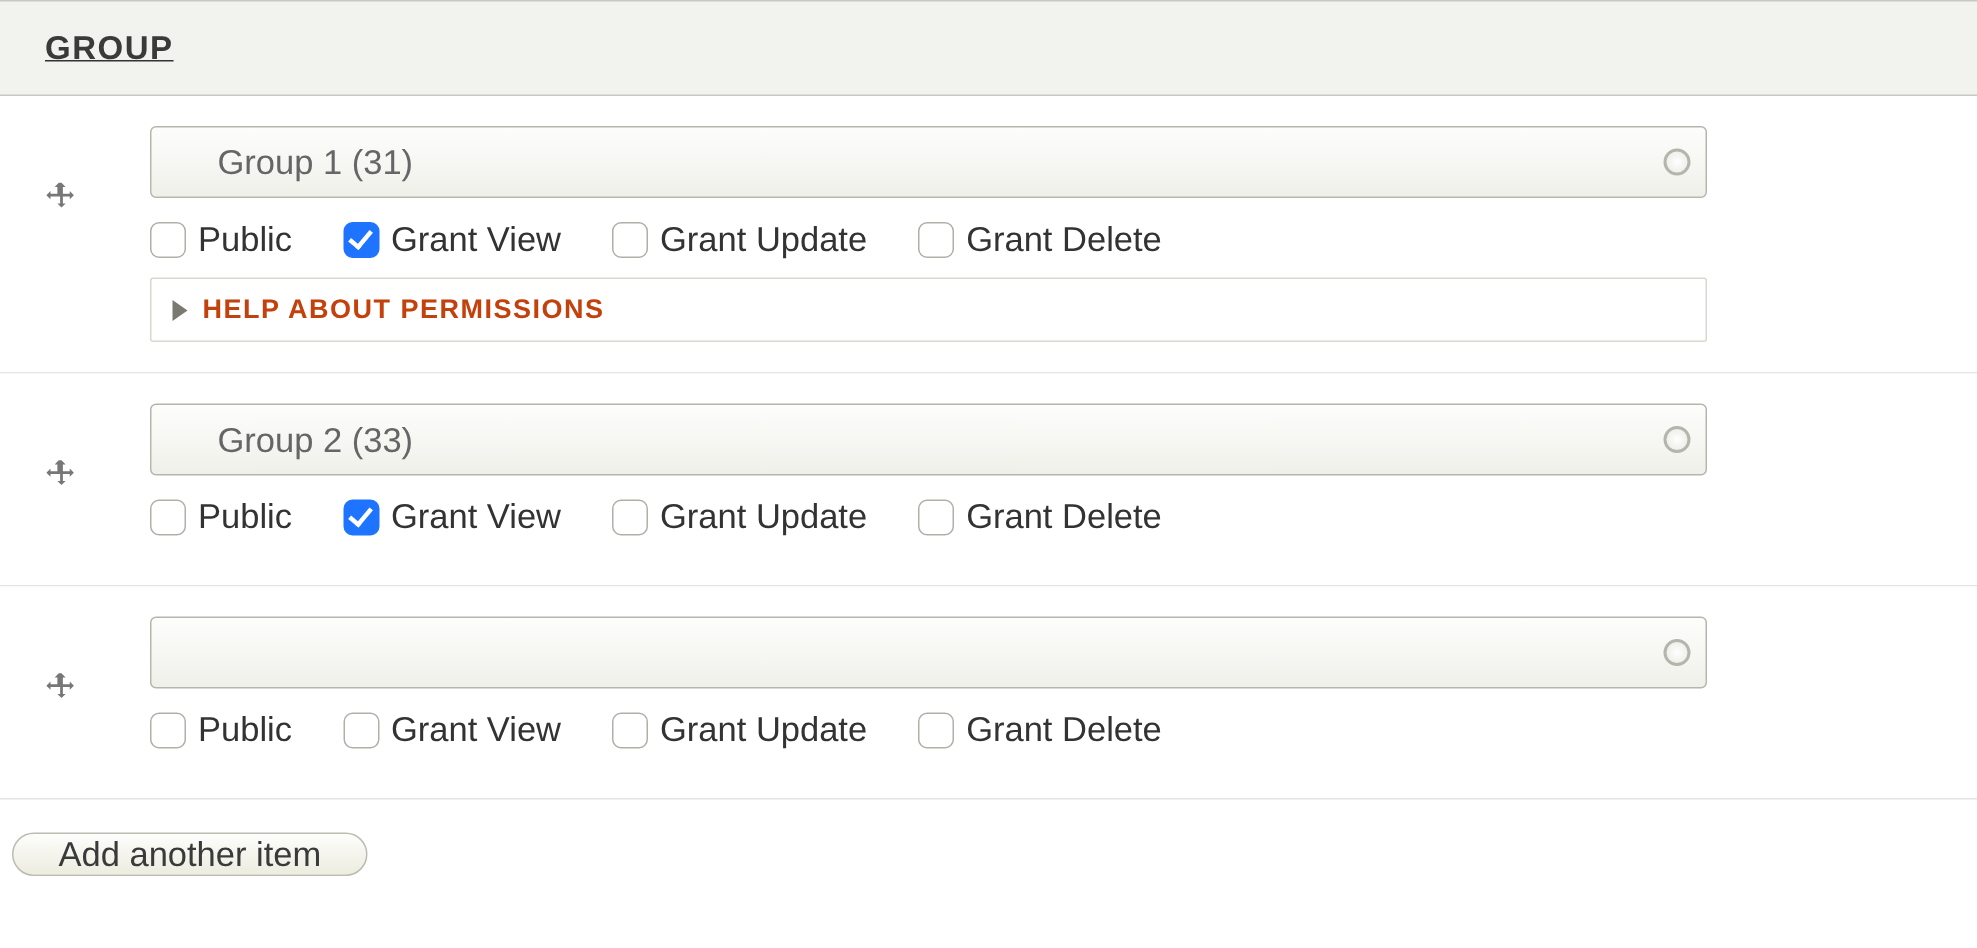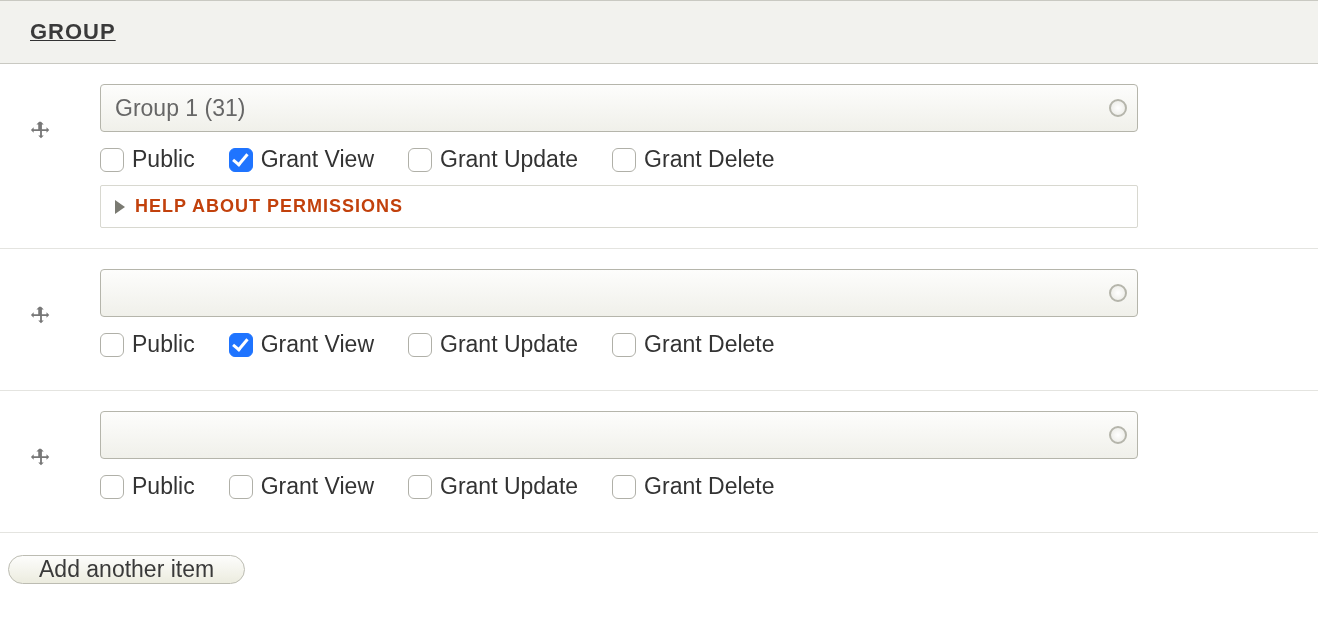--- a/index.html
+++ b/index.html
@@ -58,20 +58,21 @@
     background: linear-gradient(#fdfdfc, #f0f0ea);
     height: 48px;
     display: flex;
     align-items: center;
     padding: 0 14px;
     margin-bottom: 14px;
   }
   .select-value {
     font-size: 23px;
     color: #666;
+    margin-left: 30px;
   }
   .select-circle {
     position: absolute;
     right: 10px;
     top: 50%;
     transform: translateY(-50%);
     width: 18px;
     height: 18px;
     border: 2px solid #b5b5ab;
     border-radius: 50%;
@@ -198,20 +199,21 @@
         </div>
       </div>
       <div class="row">
         <div class="drag-col">
           <svg class="drag-icon" viewBox="0 0 24 24">
             <path fill="currentColor" d="M12 2l3 3h-2v5h5V8l3 3-3 3v-2h-5v5h2l-3 3-3-3h2v-5H4v2l-3-3 3-3v2h5V5H7l3-3z"></path>
           </svg>
         </div>
         <div class="content-col">
           <div class="select-wrap">
+            <span class="select-value">Group 2 (33)</span>
             <span class="select-circle"></span>
           </div>
           <div class="checks-line">
             <label class="check-item">
               <span class="cbox"></span>
               <span>Public</span>
             </label>
             <label class="check-item">
               <span class="cbox checked"></span>
               <span>Grant View</span>

